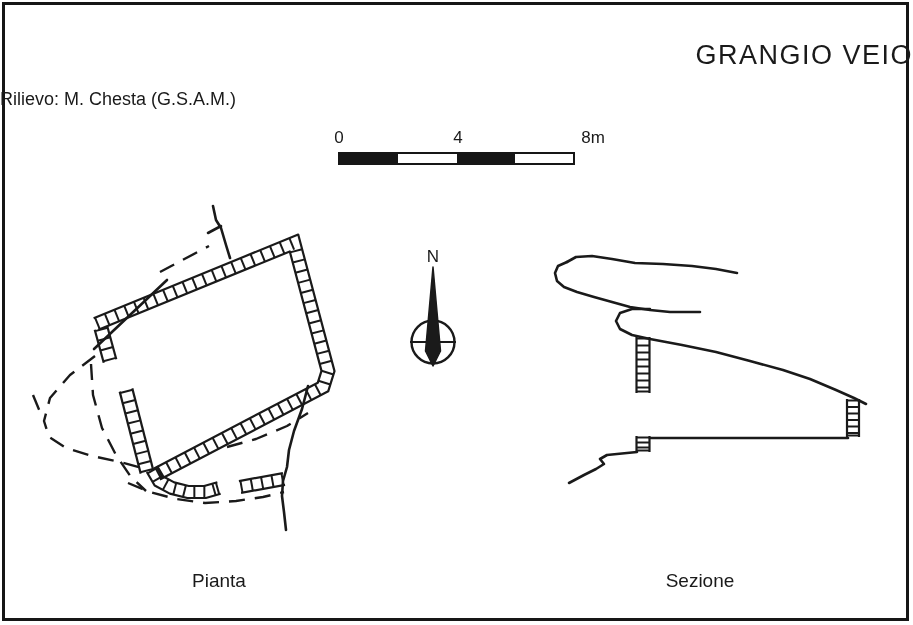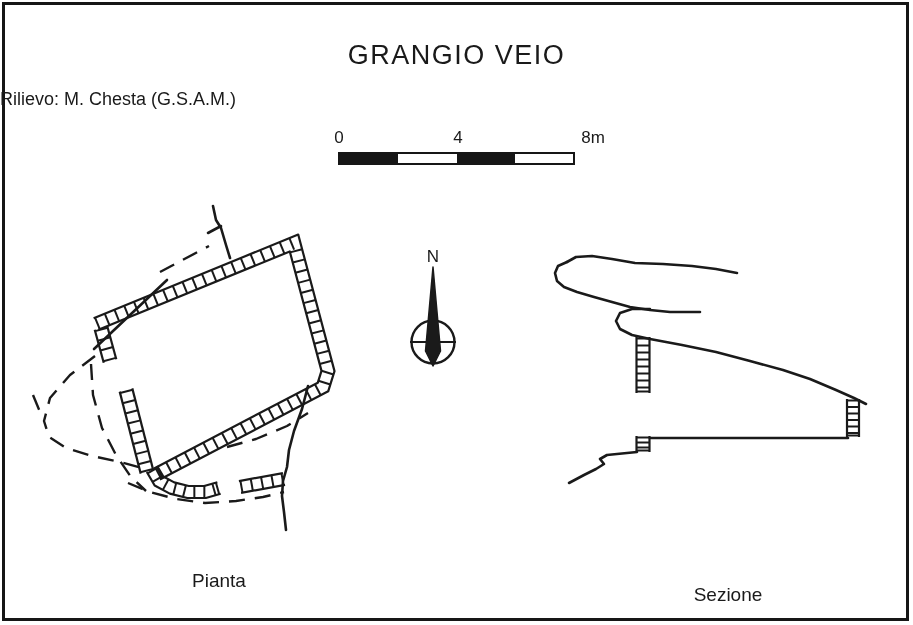--- a/index.html
+++ b/index.html
@@ -1,28 +1,28 @@
 <!DOCTYPE html>
 <html><head>
 <meta charset="utf-8">
 <style>
   html,body{margin:0;padding:0;background:#ffffff;}
   body{width:913px;height:625px;font-family:"Liberation Sans",sans-serif;color:#1a1a1a;}
   .page{position:relative;width:913px;height:625px;background:#ffffff;overflow:hidden;}
   .frame{position:absolute;left:2px;top:2px;width:901px;height:613px;border:3px solid #161616;}
-  .title{position:absolute;top:40px;left:0;width:100%;text-align:center;
+  .title{position:absolute;top:40px;left:0;width:100%;text-align:right;
          font-size:27px;letter-spacing:1.5px;font-weight:400;}
   .subtitle{position:absolute;top:89px;left:0;width:100%;font-size:18px;}
   .scale-label{position:absolute;top:128px;font-size:17px;transform:translateX(-50%);}
   .scalebar{position:absolute;left:338px;top:152px;width:233px;height:9px;
             border:2px solid #161616;display:flex;}
   .scalebar .seg{flex:1 1 0;height:100%;}
   .view-label{position:absolute;top:570px;width:140px;text-align:center;font-size:19px;transform:translateX(-50%);}
   #plan-label{left:219px;}
-  #section-label{left:728px;margin-top:14px;}
+  #section-label{left:700px;}
   svg{position:absolute;left:0;top:0;}
   svg text{font-family:"Liberation Sans",sans-serif;font-size:17px;fill:#1a1a1a;}
 </style>
 </head>
 <body>
 
 <div class="page">
   <div class="frame"></div>
 
   <div class="title">GRANGIO VEIO</div>

